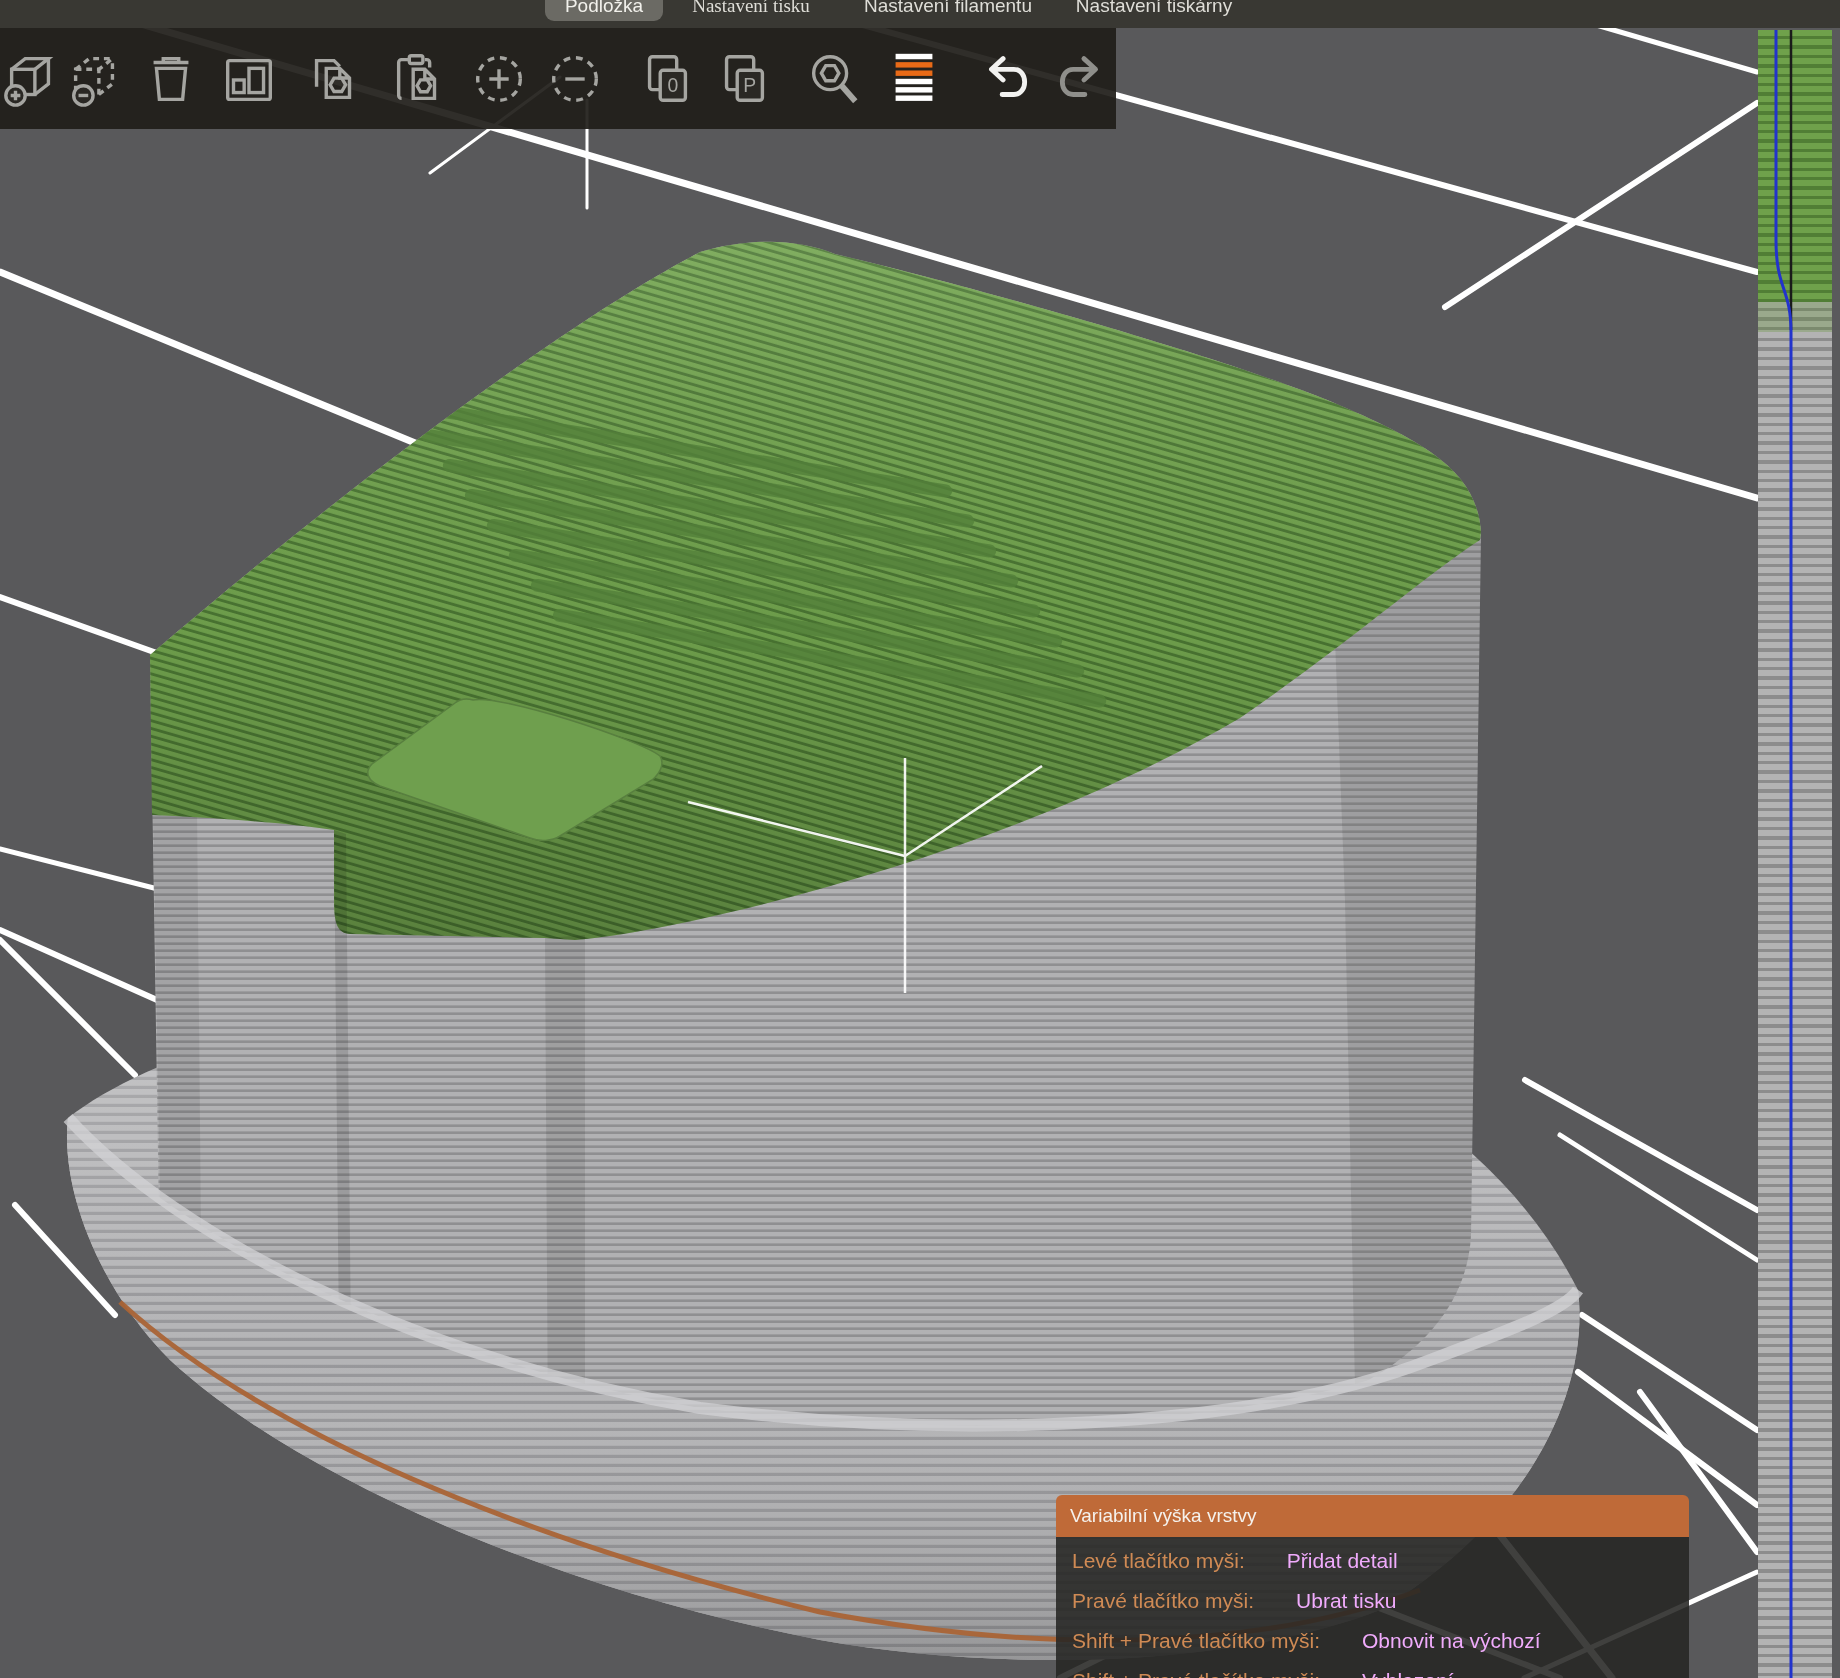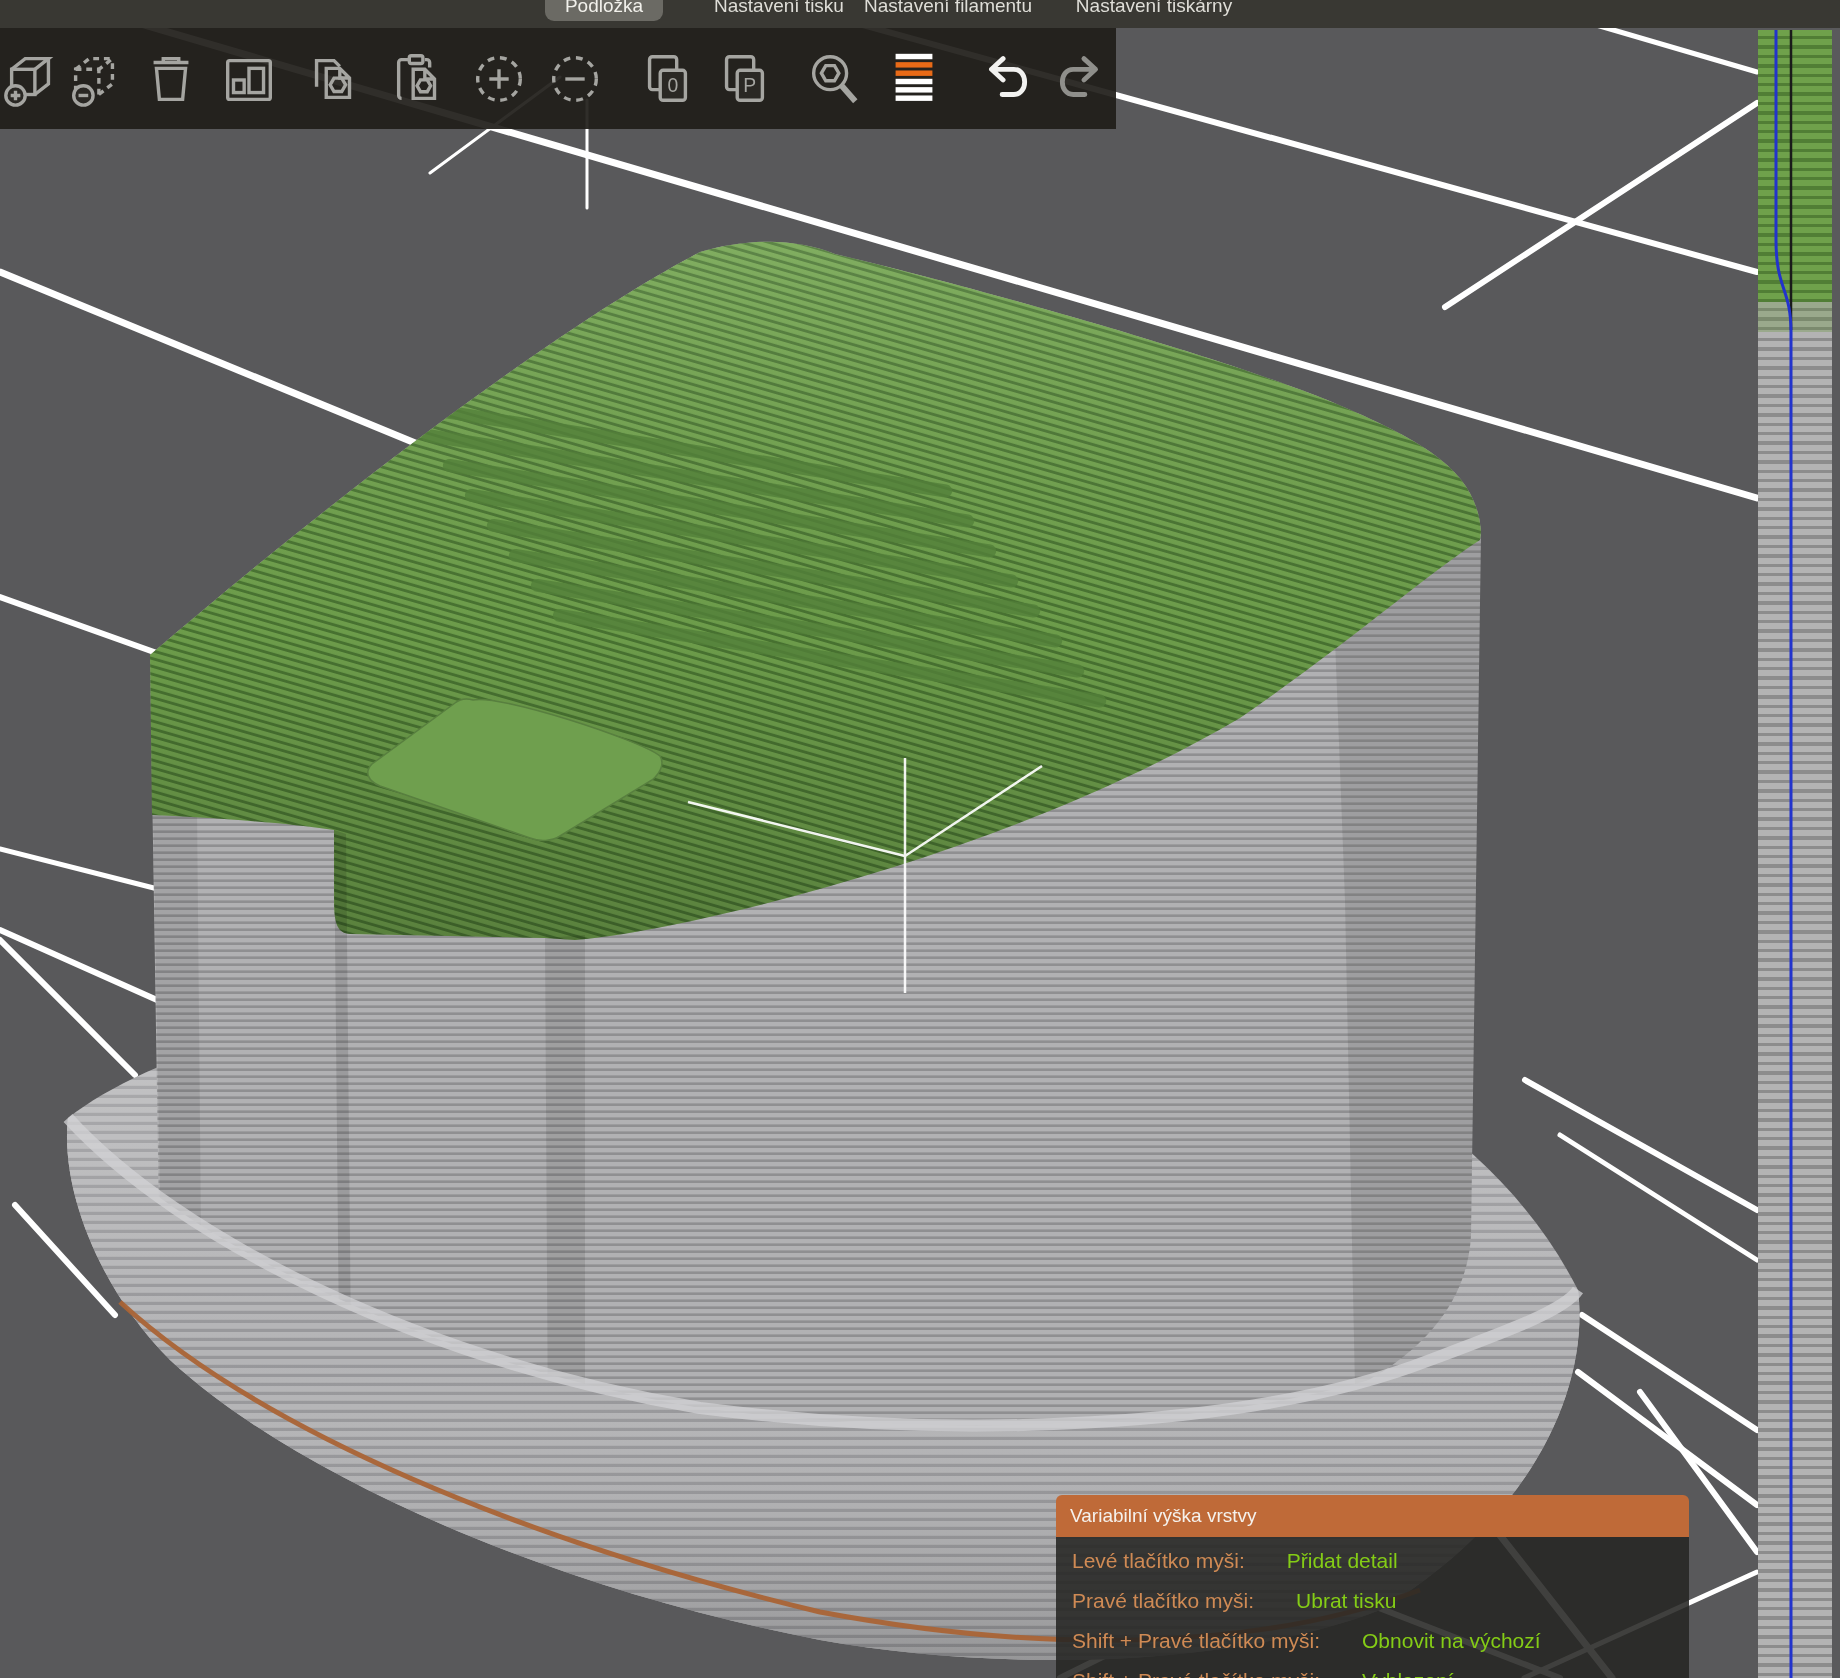--- a/index.html
+++ b/index.html
@@ -26,21 +26,21 @@
   #ruler .zone-gray{position:absolute;left:0;top:302px;width:74px;height:1346px;
     background:repeating-linear-gradient(180deg,#b3b3b3 0 6px,#8c8c8c 6px 9.4px);}
   #ruler svg{position:absolute;left:0;top:0;}
   #rulerbg{position:absolute;left:1832px;top:28px;width:8px;height:1650px;background:#5a5a5c;z-index:19;}
   
   #tooltip{position:absolute;left:1056px;top:1495px;width:633px;z-index:40;border-radius:6px 6px 0 0;overflow:hidden;}
   #tooltip .hd{height:42px;background:#bf6a38;color:#f5f1ec;font-size:19px;display:flex;align-items:center;padding:0 14px;}
   #tooltip .bd{background:rgba(38,37,35,0.88);padding:12px 16px 10px 16px;}
   #tooltip .row{display:flex;align-items:baseline;margin:0 0 16px 0;font-size:21px;white-space:nowrap;gap:24px;}
   #tooltip .k{color:#cf8a54;margin-right:18px;}
-  #tooltip .v{color:#84cc16;}
+  #tooltip .v{color:#f0abfc;}
 </style>
 </head>
 <body>
 
 <div id="stage">
 
   <svg id="scene" width="1840" height="1678" viewBox="0 0 1840 1678">
     <defs>
       <pattern id="patGray" width="6" height="7" patternUnits="userSpaceOnUse">
         <rect width="6" height="7" fill="#b1b1b3"></rect>
@@ -157,21 +157,21 @@
       <use href="#rimPath" fill="url(#discGrad)"></use>
       <path d="M68,1118 C180,1240 420,1360 700,1408 C950,1440 1250,1430 1430,1360 C1510,1330 1565,1310 1578,1290" fill="none" stroke="#d3d3d5" stroke-width="12" opacity="0.75"></path>
       <path d="M120,1302 C260,1430 520,1540 820,1612 C1050,1655 1260,1650 1420,1590" fill="none" stroke="#aa6436" stroke-width="5" opacity="0.95"></path>
     </g>
   </svg>
 
   <div id="tabbar">
       <div class="tab selected" style="left: 545px; width: 118px;">
         <span class="lbl">Podložka</span>
       </div>
-      <div class="tab" style="left: 708px; width: 142px;">
+      <div class="tab" style="left: 680px; width: 142px; font-family: Liberation Serif, serif;">
         <span class="lbl">Nastavení tisku</span>
       </div>
       <div class="tab" style="left: 858px; width: 180px; text-align: center;">
         <span class="lbl">Nastavení filamentu</span>
       </div>
       <div class="tab" style="left: 1065px; width: 178px;">
         <span class="lbl">Nastavení tiskárny</span>
       </div>
     </div>
 

